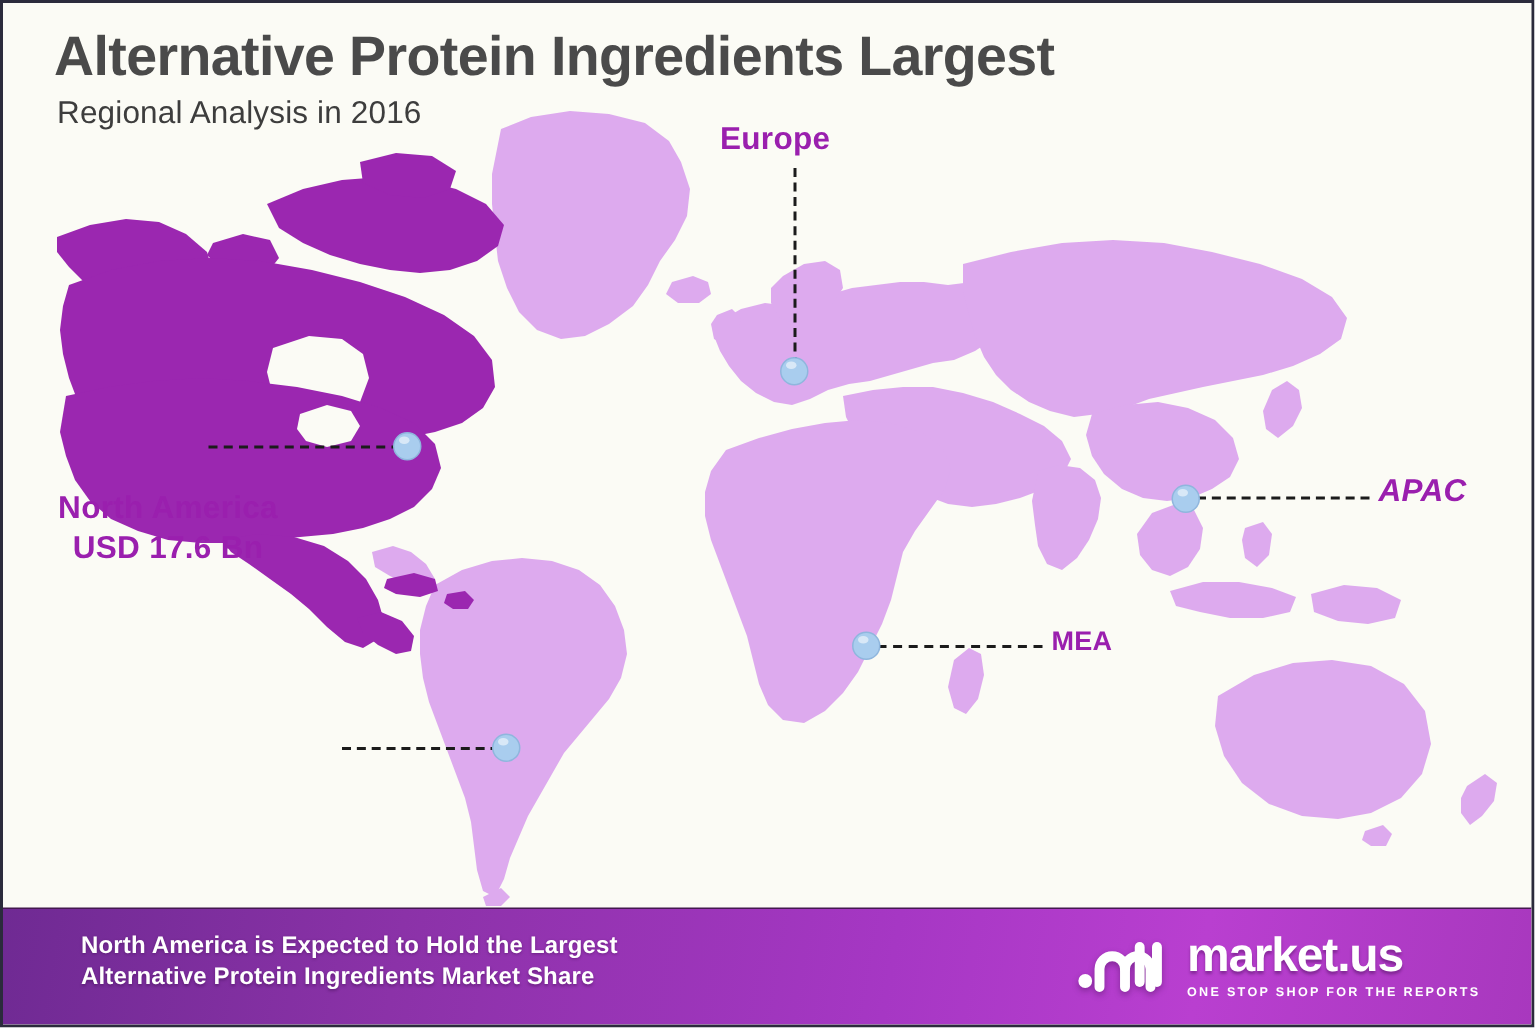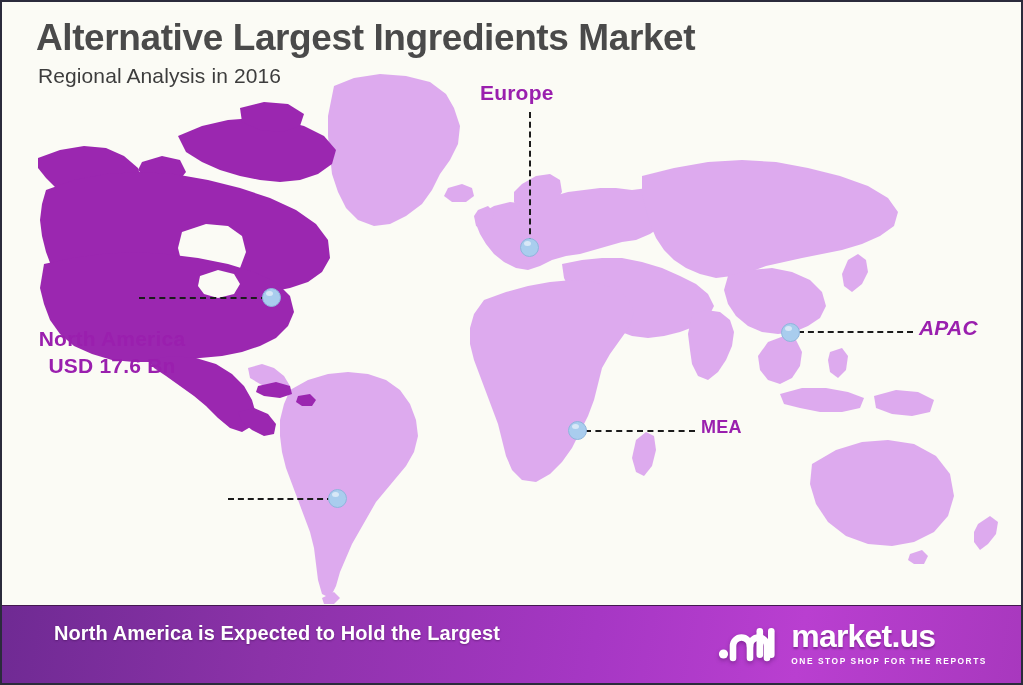--- a/index.html
+++ b/index.html
@@ -140,21 +140,21 @@
     width: 1019px;
     height: 77px;
     background: linear-gradient(100deg, #6f2a93 0%, #8b32a8 26%, #a637c4 58%, #b93fd0 78%, #a838be 100%);
     border-top: 1px solid #43184f;
   }
   #footer-text {
     position: absolute;
     left: 52px;
     top: 14px;
     color: #ffffff;
-    font-size: 20px;
+    font-size: 16px;
     font-weight: bold;
     line-height: 1.32;
     letter-spacing: 0.1px;
     text-shadow: 0 1px 2px rgba(60,10,75,0.45);
   }
   #footer-text .line2 { display: block; }
 
   
   #logo {
     position: absolute;
@@ -189,21 +189,21 @@
     margin-top: 4px;
     white-space: nowrap;
   }
 </style>
 </head>
 <body>
 
 <div id="page">
 
   <div id="header">
-    <h1 id="title">Alternative Largest Ingredients Market</h1>
+    <h1 id="title">Alternative Protein Ingredients Largest</h1>
     <div id="subtitle">Regional Analysis in 2016</div>
   </div>
 
   <div id="map-wrap">
 
     <svg id="world-map" viewBox="0 0 1019 540">
       <g fill="#ddaaee">
 
         <path d="M332 22 L352 14 L378 10 L404 12 L428 18 L444 30 L452 44 L458 62 L456 80 L448 96 L438 110 L430 126 L420 140 L404 152 L388 160 L372 162 L356 156 L344 144 L336 128 L330 110 L328 92 L326 72 L326 52 Z"></path>
 
@@ -304,20 +304,21 @@
     <span>APAC</span>
   </div>
 
   <div class="region-label" id="label-mea">
     <span>MEA</span>
   </div>
 
   <div id="footer">
     <div id="footer-text">
       <span>North America is Expected to Hold the Largest</span>
+      <span class="line2">Alternative Protein Ingredients Market Share</span>
     </div>
 
     <div id="logo">
       <svg id="logo-mark" viewBox="0 0 62 46">
         <circle cx="5.5" cy="34" r="4.6" fill="#ffffff"></circle>
         <path d="M15 38 L15 26 a8.5 8.5 0 0 1 17 0 L32 38" fill="none" stroke="#ffffff" stroke-width="6.6" stroke-linecap="round"></path>
         <path d="M32 26 a8.5 8.5 0 0 1 17 0 L49 38" fill="none" stroke="#ffffff" stroke-width="6.6" stroke-linecap="round"></path>
         <rect x="38.5" y="8" width="6.6" height="30" rx="3.3" fill="#ffffff"></rect>
         <rect x="50" y="8" width="6.6" height="30" rx="3.3" fill="#ffffff"></rect>
       </svg>

